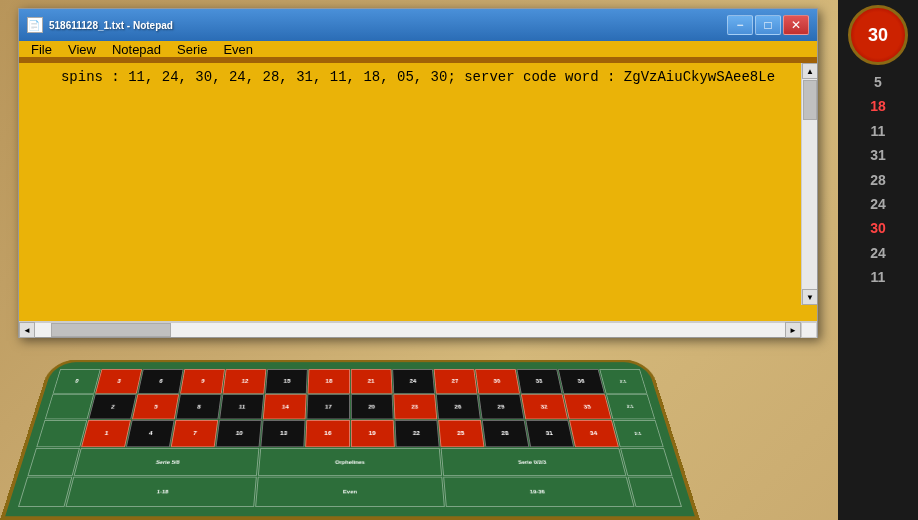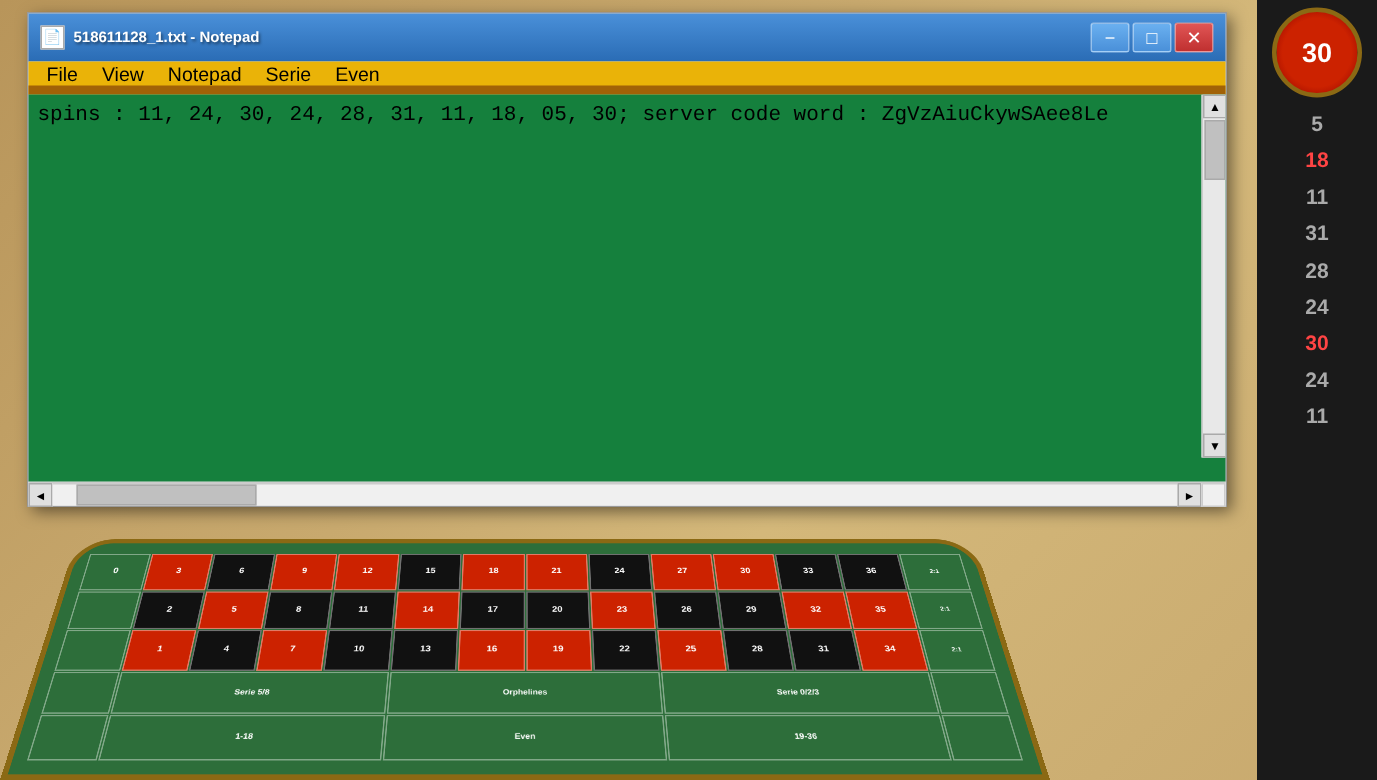--- a/index.html
+++ b/index.html
@@ -193,24 +193,25 @@
       padding: 2px 8px;
       font-size: 13px;
       color: #000;
       cursor: pointer;
       border-radius: 2px;
     }
 
     
     .notepad-content {
       flex: 1;
-      background: #15803d;
+      background: #eab308;
       padding: 4px 6px;
       overflow: hidden;
       position: relative;
+      text-align: center;
     }
 
     .notepad-text {
       font-family: 'Courier New', Courier, monospace;
       font-size: 14px;
       color: #000;
       white-space: nowrap;
       line-height: 1.5;
     }
 

